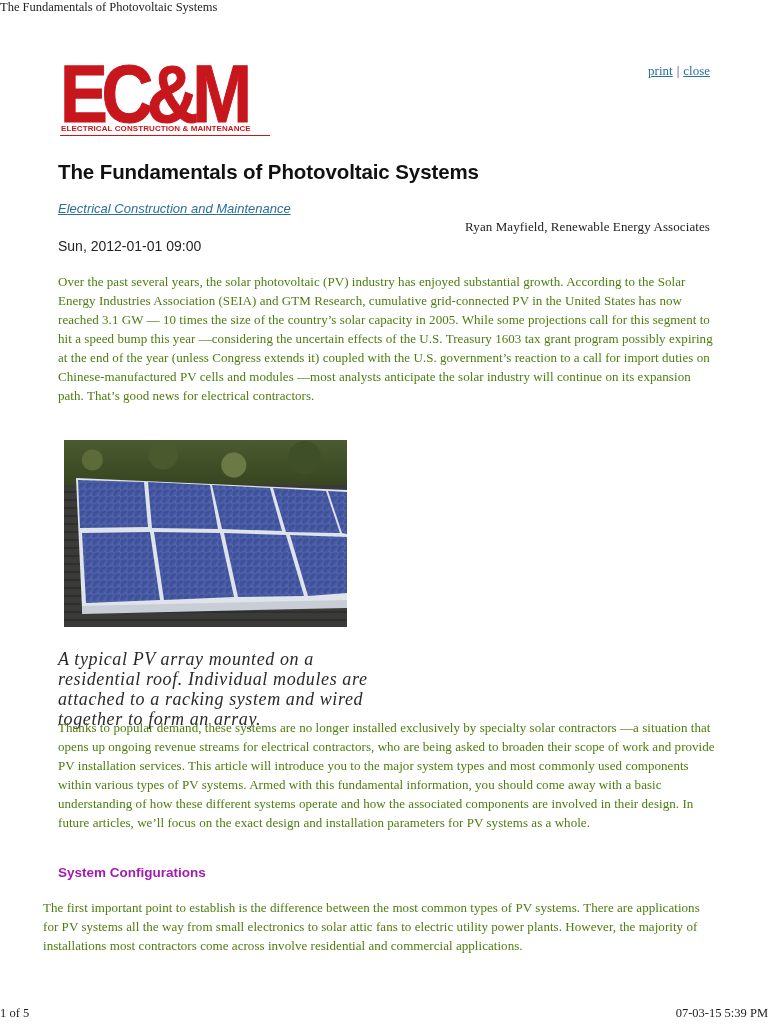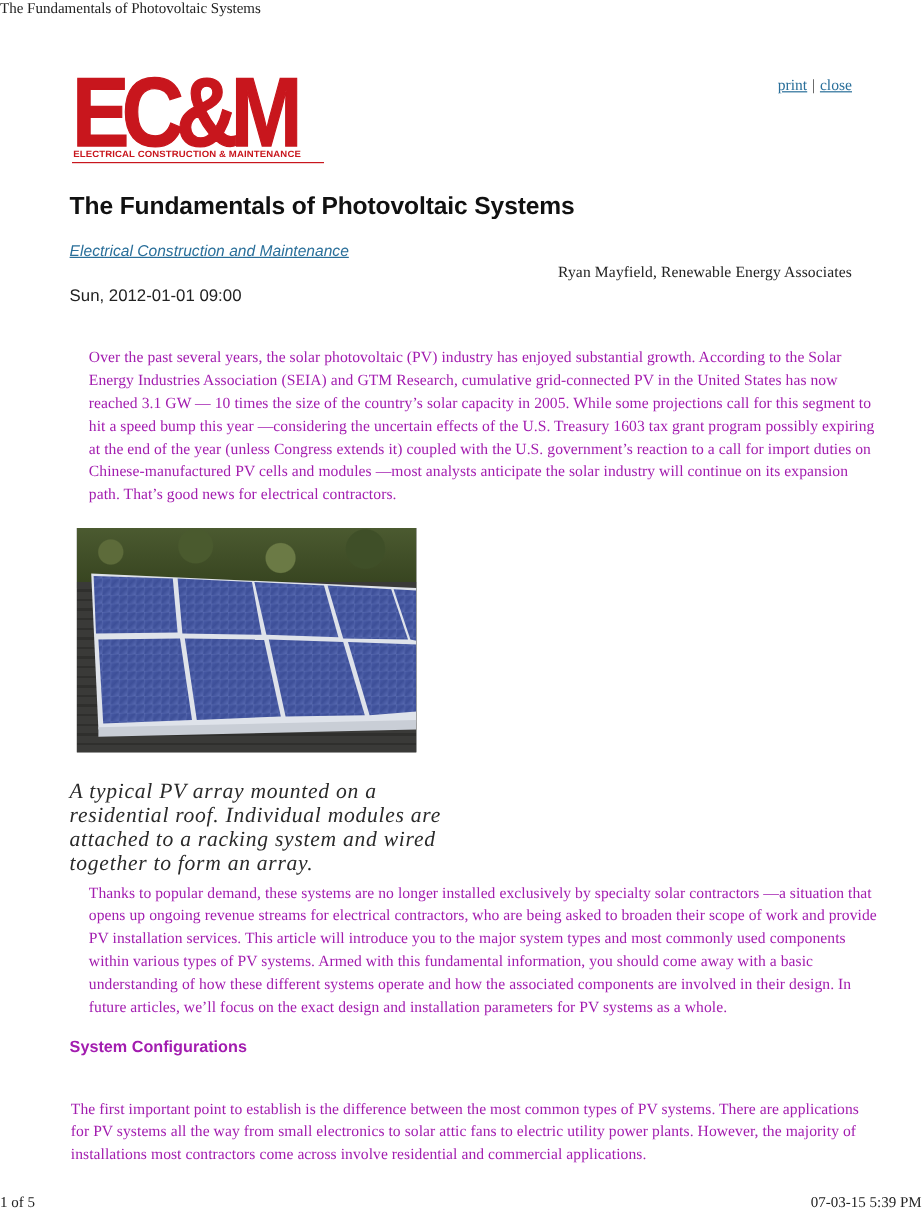--- a/index.html
+++ b/index.html
@@ -8,21 +8,21 @@
     background: #ffffff; color: #222;
     font-family: "Liberation Serif", serif;
   }
   .print-header {
     position: absolute; top: 0; left: 0; right: 0; height: 18px;
     font-family: "Liberation Serif", serif; font-size: 12.5px; color: #222;
   }
   .print-header .left { position: absolute; left: 0; top: 0; }
   .print-header .right { position: absolute; right: 0; top: 0; }
   .print-footer {
-    position: absolute; bottom: 11px; left: 0; right: 0; height: 18px;
+    position: absolute; bottom: 0; left: 0; right: 0; height: 18px;
     font-family: "Liberation Serif", serif; font-size: 12.5px; color: #222;
   }
   .print-footer .left { position: absolute; left: 0; top: 0; }
   .print-footer .right { position: absolute; right: 0; top: 0; }
 
   .logo {
     position: absolute; left: 60px; top: 60px; width: 210px; height: 76px;
   }
   .logo-main {
     position: absolute; left: 0; top: 0; width: 210px; height: 64px;
@@ -53,21 +53,21 @@
     font-size: 20.5px; color: #111; letter-spacing: -0.1px;
   }
   .source-link {
     display: block; margin-top: 17px; font-family: "Liberation Sans", sans-serif;
     font-style: italic; font-size: 13px; color: #2a6f9a; text-decoration: underline; cursor: pointer;
   }
   .author { margin-top: 3px; font-size: 13px; color: #222; letter-spacing: 0.1px; text-align: right; }
   .date { margin-top: 3px; font-family: "Liberation Sans", sans-serif; font-size: 14px; color: #222; }
 
   p.body-text {
-    margin: 16px; font-size: 13px; line-height: 19px; color: #a21caf; letter-spacing: 0.05px;
+    margin: 0; font-size: 13px; line-height: 19px; color: #4d7c0f; letter-spacing: 0.05px;
   }
   .p1 { position: absolute; left: 58px; top: 272px; width: 660px; }
 
   .photo {
     position: absolute; left: 64px; top: 440px; width: 283px; height: 187px; overflow: hidden;
     background: #3b3b38;
   }
   .photo .trees {
     position: absolute; left: 0; top: 0; width: 100%; height: 50px;
     background:

